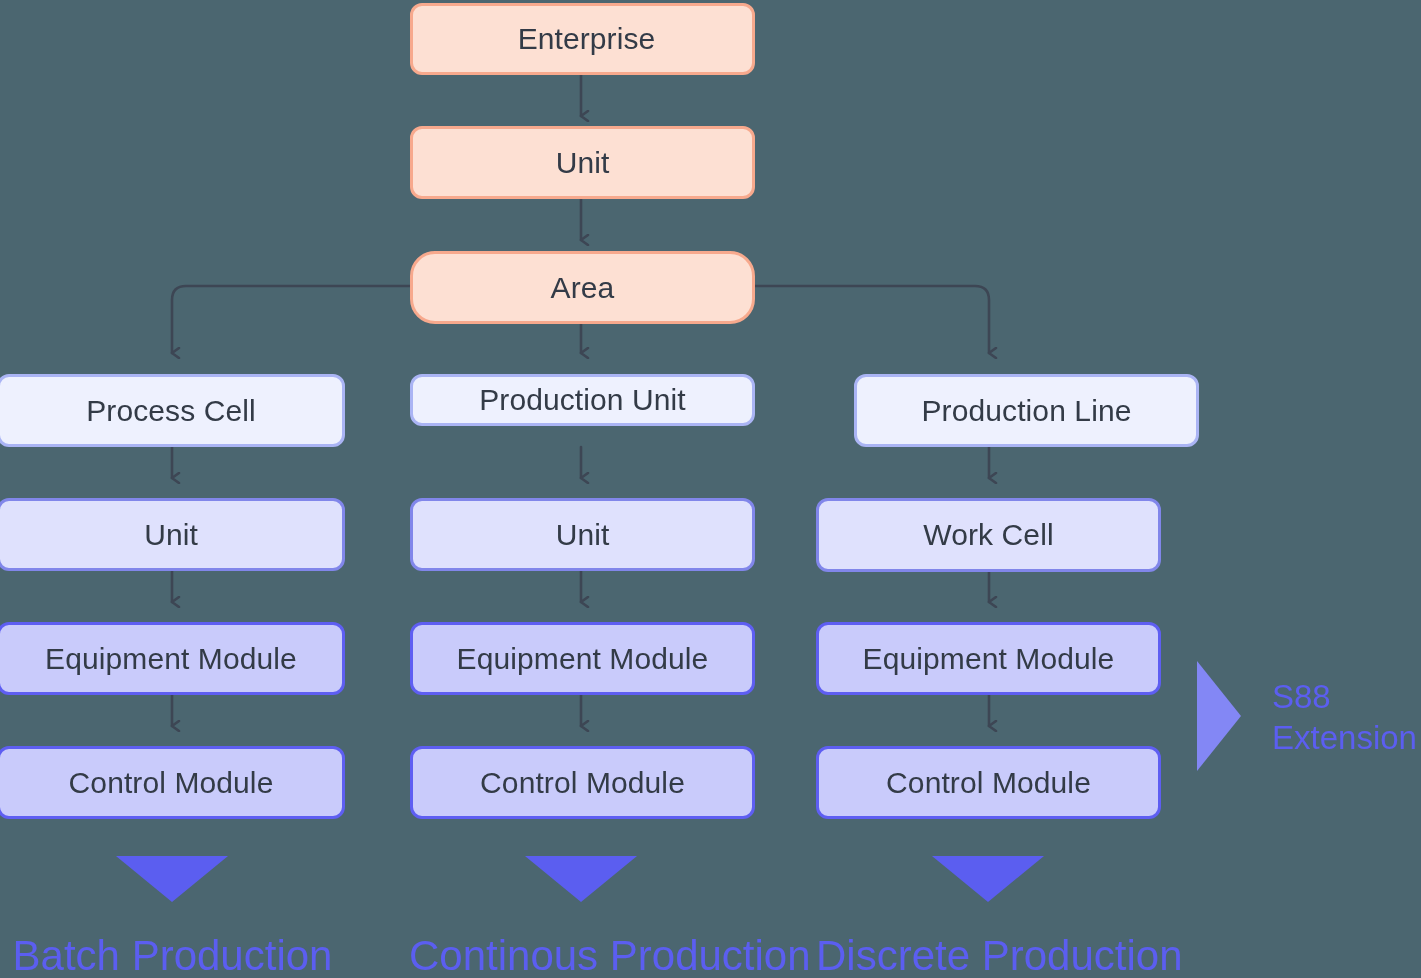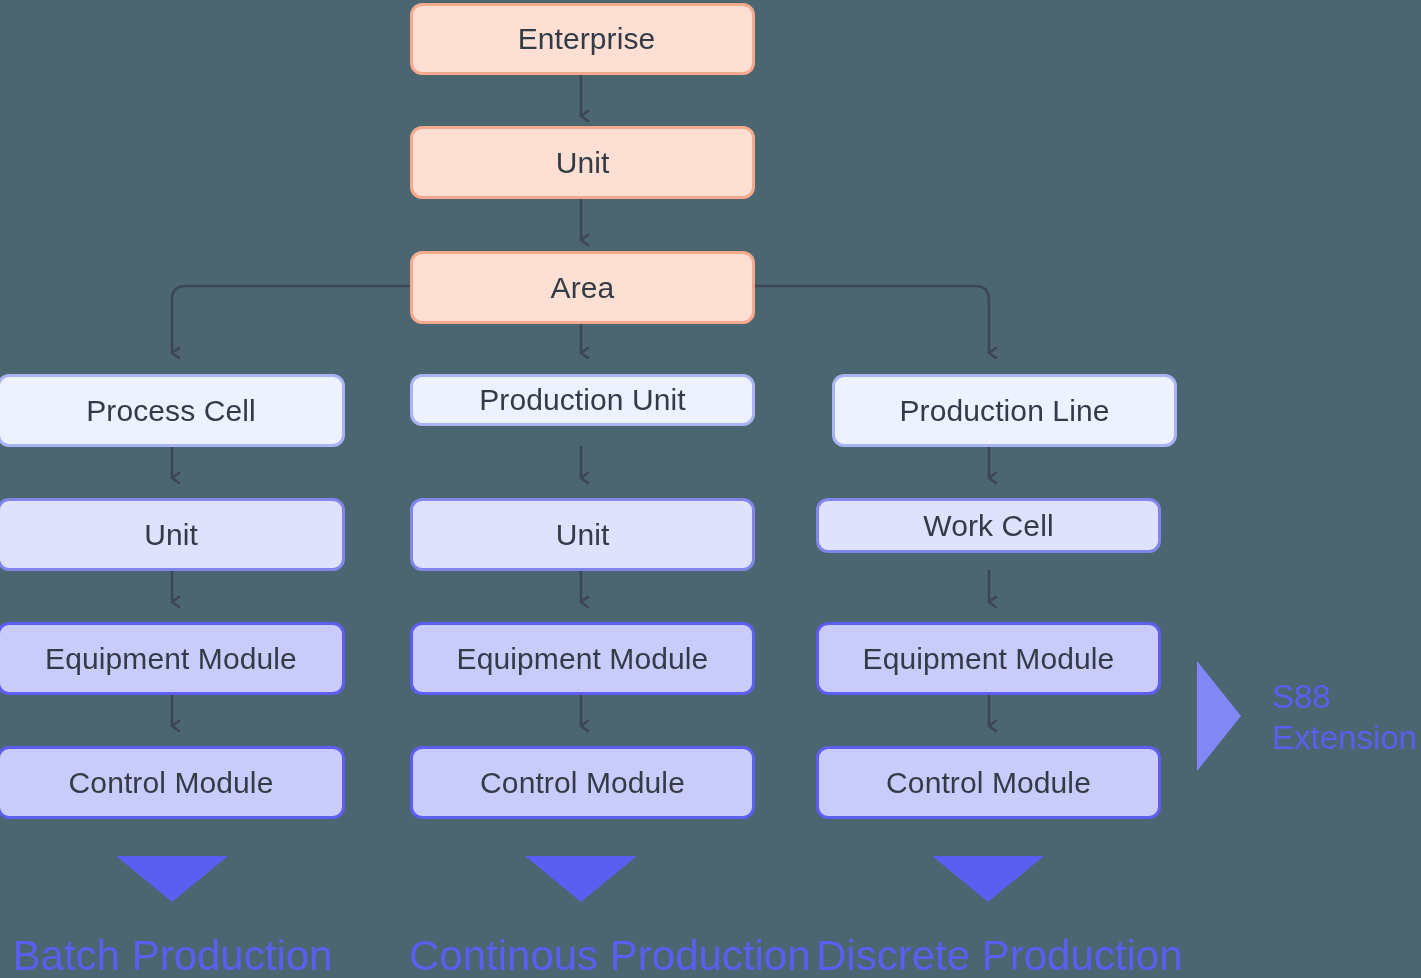--- a/index.html
+++ b/index.html
@@ -144,40 +144,40 @@
       <line x1="989" y1="447" x2="989" y2="478" marker-end="url(#ah)"></line>
       <line x1="989" y1="571" x2="989" y2="602" marker-end="url(#ah)"></line>
       <line x1="989" y1="695" x2="989" y2="726" marker-end="url(#ah)"></line>
     </g>
   </svg>
 
   <div class="node tier-top" style="left:410px; top:3px; width:345px; height:72px;padding-left:8px;">Enterprise</div>
 
   <div class="node tier-top" style="left:410px; top:126px; width:345px; height:73px;">Unit</div>
 
-  <div class="node tier-top" style="left:410px; top:251px; width:345px; height:73px;">Area</div>
+  <div class="node tier-top" style="left:410px; top:251px; width:345px; height:73px;border-radius:25px;">Area</div>
 
   <div class="node tier-1" style="left:-3px; top:374px; width:348px; height:73px;">Process Cell</div>
   <div class="node tier-2" style="left:-3px; top:498px; width:348px; height:73px;">Unit</div>
   <div class="node tier-3" style="left:-3px; top:622px; width:348px; height:73px;">Equipment Module</div>
   <div class="node tier-4" style="left:-3px; top:746px; width:348px; height:73px;">Control Module</div>
 
   <div class="outcome-arrow" style="left:116px; top:856px;"></div>
   <div class="outcome-label" style="left:0px; top:935px; width:345px;">Batch Production</div>
 
   <div class="node tier-1" style="left:410px; top:374px; width:345px; height:52px;">Production Unit</div>
   <div class="node tier-2" style="left:410px; top:498px; width:345px; height:73px;">Unit</div>
   <div class="node tier-3" style="left:410px; top:622px; width:345px; height:73px;">Equipment Module</div>
   <div class="node tier-4" style="left:410px; top:746px; width:345px; height:73px;">Control Module</div>
 
   <div class="outcome-arrow" style="left:525px; top:856px;"></div>
   <div class="outcome-label" style="left:409px; top:935px; width:345px;">Continous Production</div>
 
-  <div class="node tier-1" style="left:832px; top:374px; width:345px; height:73px;">Production Line</div>
-  <div class="node tier-2" style="left:816px; top:498px; width:345px; height:55px;">Work Cell</div>
+  <div class="node tier-1" style="left:854px; top:374px; width:345px; height:73px;">Production Line</div>
+  <div class="node tier-2" style="left:816px; top:498px; width:345px; height:74px;">Work Cell</div>
   <div class="node tier-3" style="left:816px; top:622px; width:345px; height:73px;">Equipment Module</div>
   <div class="node tier-4" style="left:816px; top:746px; width:345px; height:73px;">Control Module</div>
 
   <div class="outcome-arrow" style="left:932px; top:856px;"></div>
   <div class="outcome-label" style="left:816px; top:935px; width:345px;">Discrete Production</div>
 
   <div class="s88-arrow" style="left:1197px; top:661px;"></div>
   <div class="s88-label" style="left:1272px; top:676px;">
     <div>S88</div>
     <div>Extension</div>

